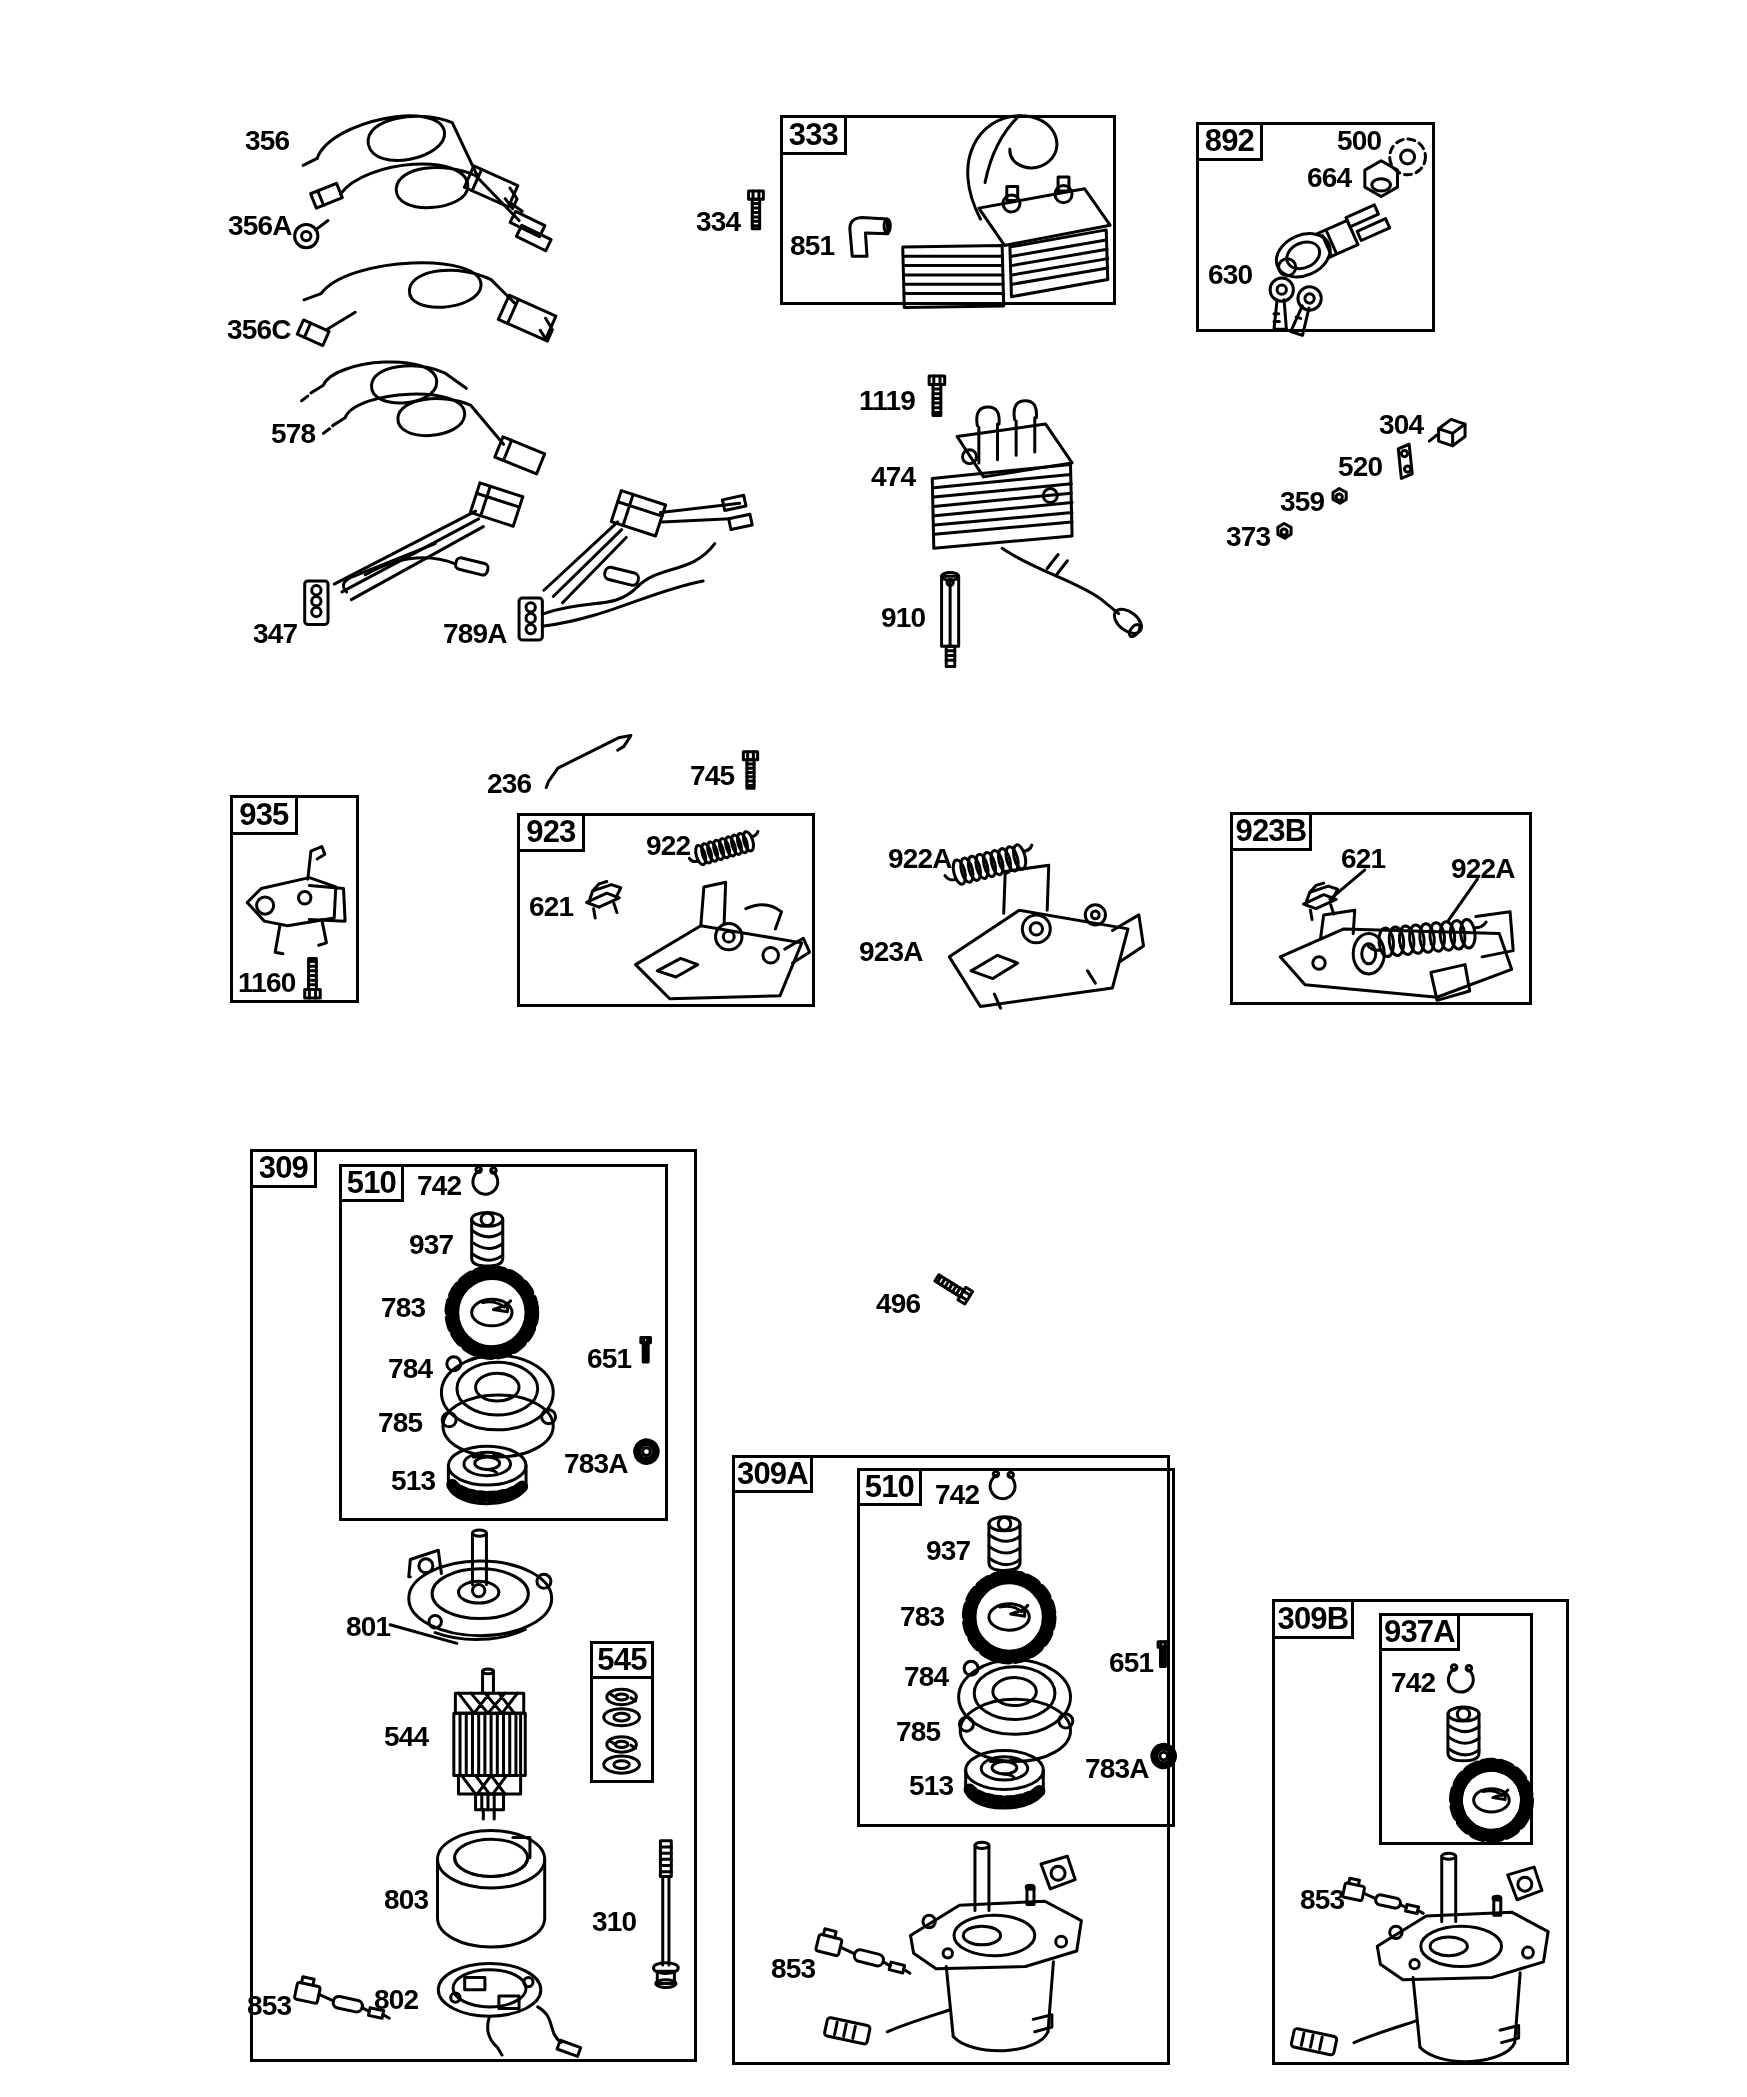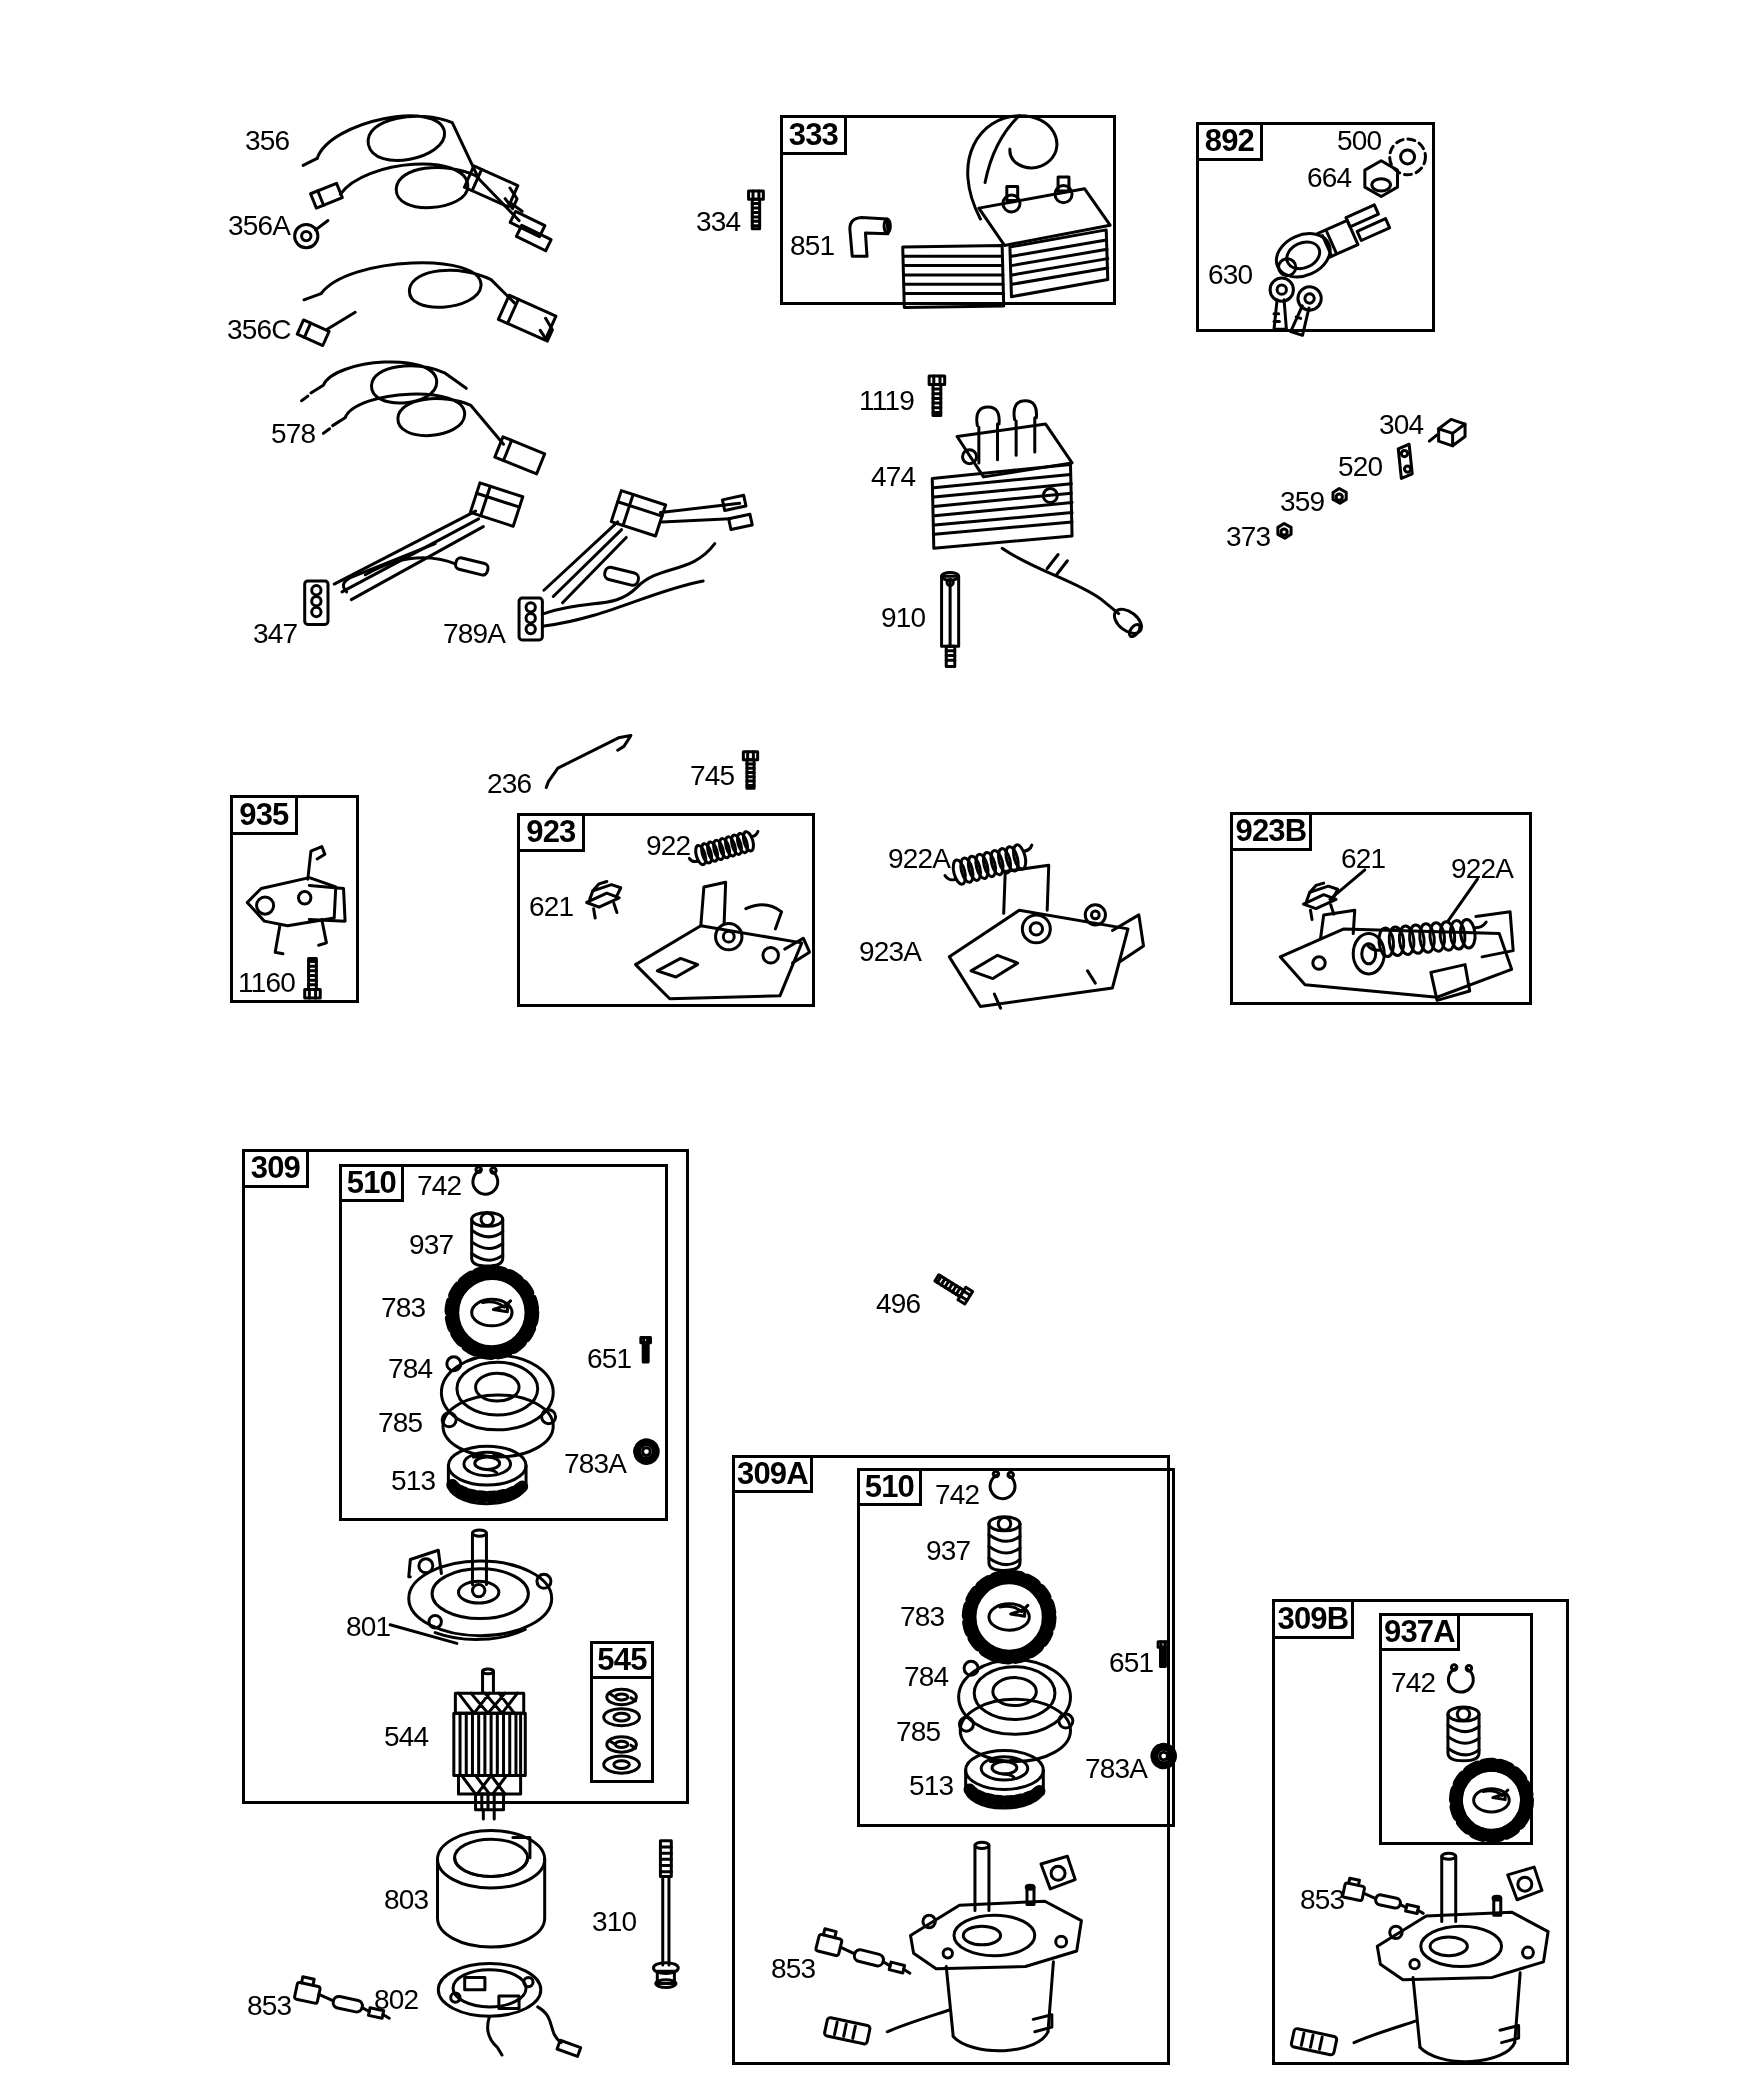--- a/index.html
+++ b/index.html
@@ -9,21 +9,21 @@
   #art *{vector-effect:non-scaling-stroke;}
   svg .ln{fill:none;stroke:#000;stroke-width:3;stroke-linecap:round;stroke-linejoin:round;}
   svg .teeth{fill:none;stroke:#000;stroke-width:14;stroke-dasharray:9 7;}
   svg .teeth2{fill:none;stroke:#000;stroke-width:12;stroke-dasharray:5 5;}
   svg .teeth3{fill:none;stroke:#000;stroke-width:8;stroke-dasharray:4 3;}
   .box{position:absolute;border:3.1px solid #000;box-sizing:border-box;}
   .hdr{position:absolute;left:-3.1px;top:-3.1px;border:3.1px solid #000;box-sizing:border-box;
        display:flex;align-items:center;justify-content:center;
        font-size:31px;font-weight:700;letter-spacing:-0.8px;background:#fff;}
   .hdr.full{width:calc(100% + 6.2px);}
-  .lbl{position:absolute;font-size:28px;font-weight:400;letter-spacing:-0.8px;color:#000;
+  .lbl{position:absolute;font-size:28px;font-weight:700;letter-spacing:-0.8px;color:#000;
        white-space:nowrap;line-height:1;}
 </style>
 </head>
 <body>
 
 <div id="stage">
 
 <svg id="art" viewBox="0 0 2250 2700">
   <defs>
     <g id="vbolt" class="ln">
@@ -481,21 +481,21 @@
     </div>
   <div class="box" style="left:230px;top:795px;width:129px;height:208px">
       <div class="hdr" style="width:68px;height:40px">935</div>
     </div>
   <div class="box" style="left:517px;top:813px;width:298px;height:194px">
       <div class="hdr" style="width:68px;height:39px">923</div>
     </div>
   <div class="box" style="left:1230px;top:812px;width:302px;height:193px">
       <div class="hdr" style="width:82px;height:39px">923B</div>
     </div>
-  <div class="box" style="left:242px;top:1149px;width:447px;height:655px">
+  <div class="box" style="left:250px;top:1149px;width:447px;height:913px">
       <div class="hdr" style="width:67px;height:39px">309</div>
     </div>
   <div class="box" style="left:339px;top:1164px;width:329px;height:357px">
       <div class="hdr" style="width:65px;height:38px">510</div>
     </div>
   <div class="box" style="left:590px;top:1641px;width:64px;height:142px">
       <div class="hdr full" style="height:38px">545</div>
     </div>
   <div class="box" style="left:732px;top:1455px;width:438px;height:610px">
       <div class="hdr" style="width:81px;height:38px">309A</div>

